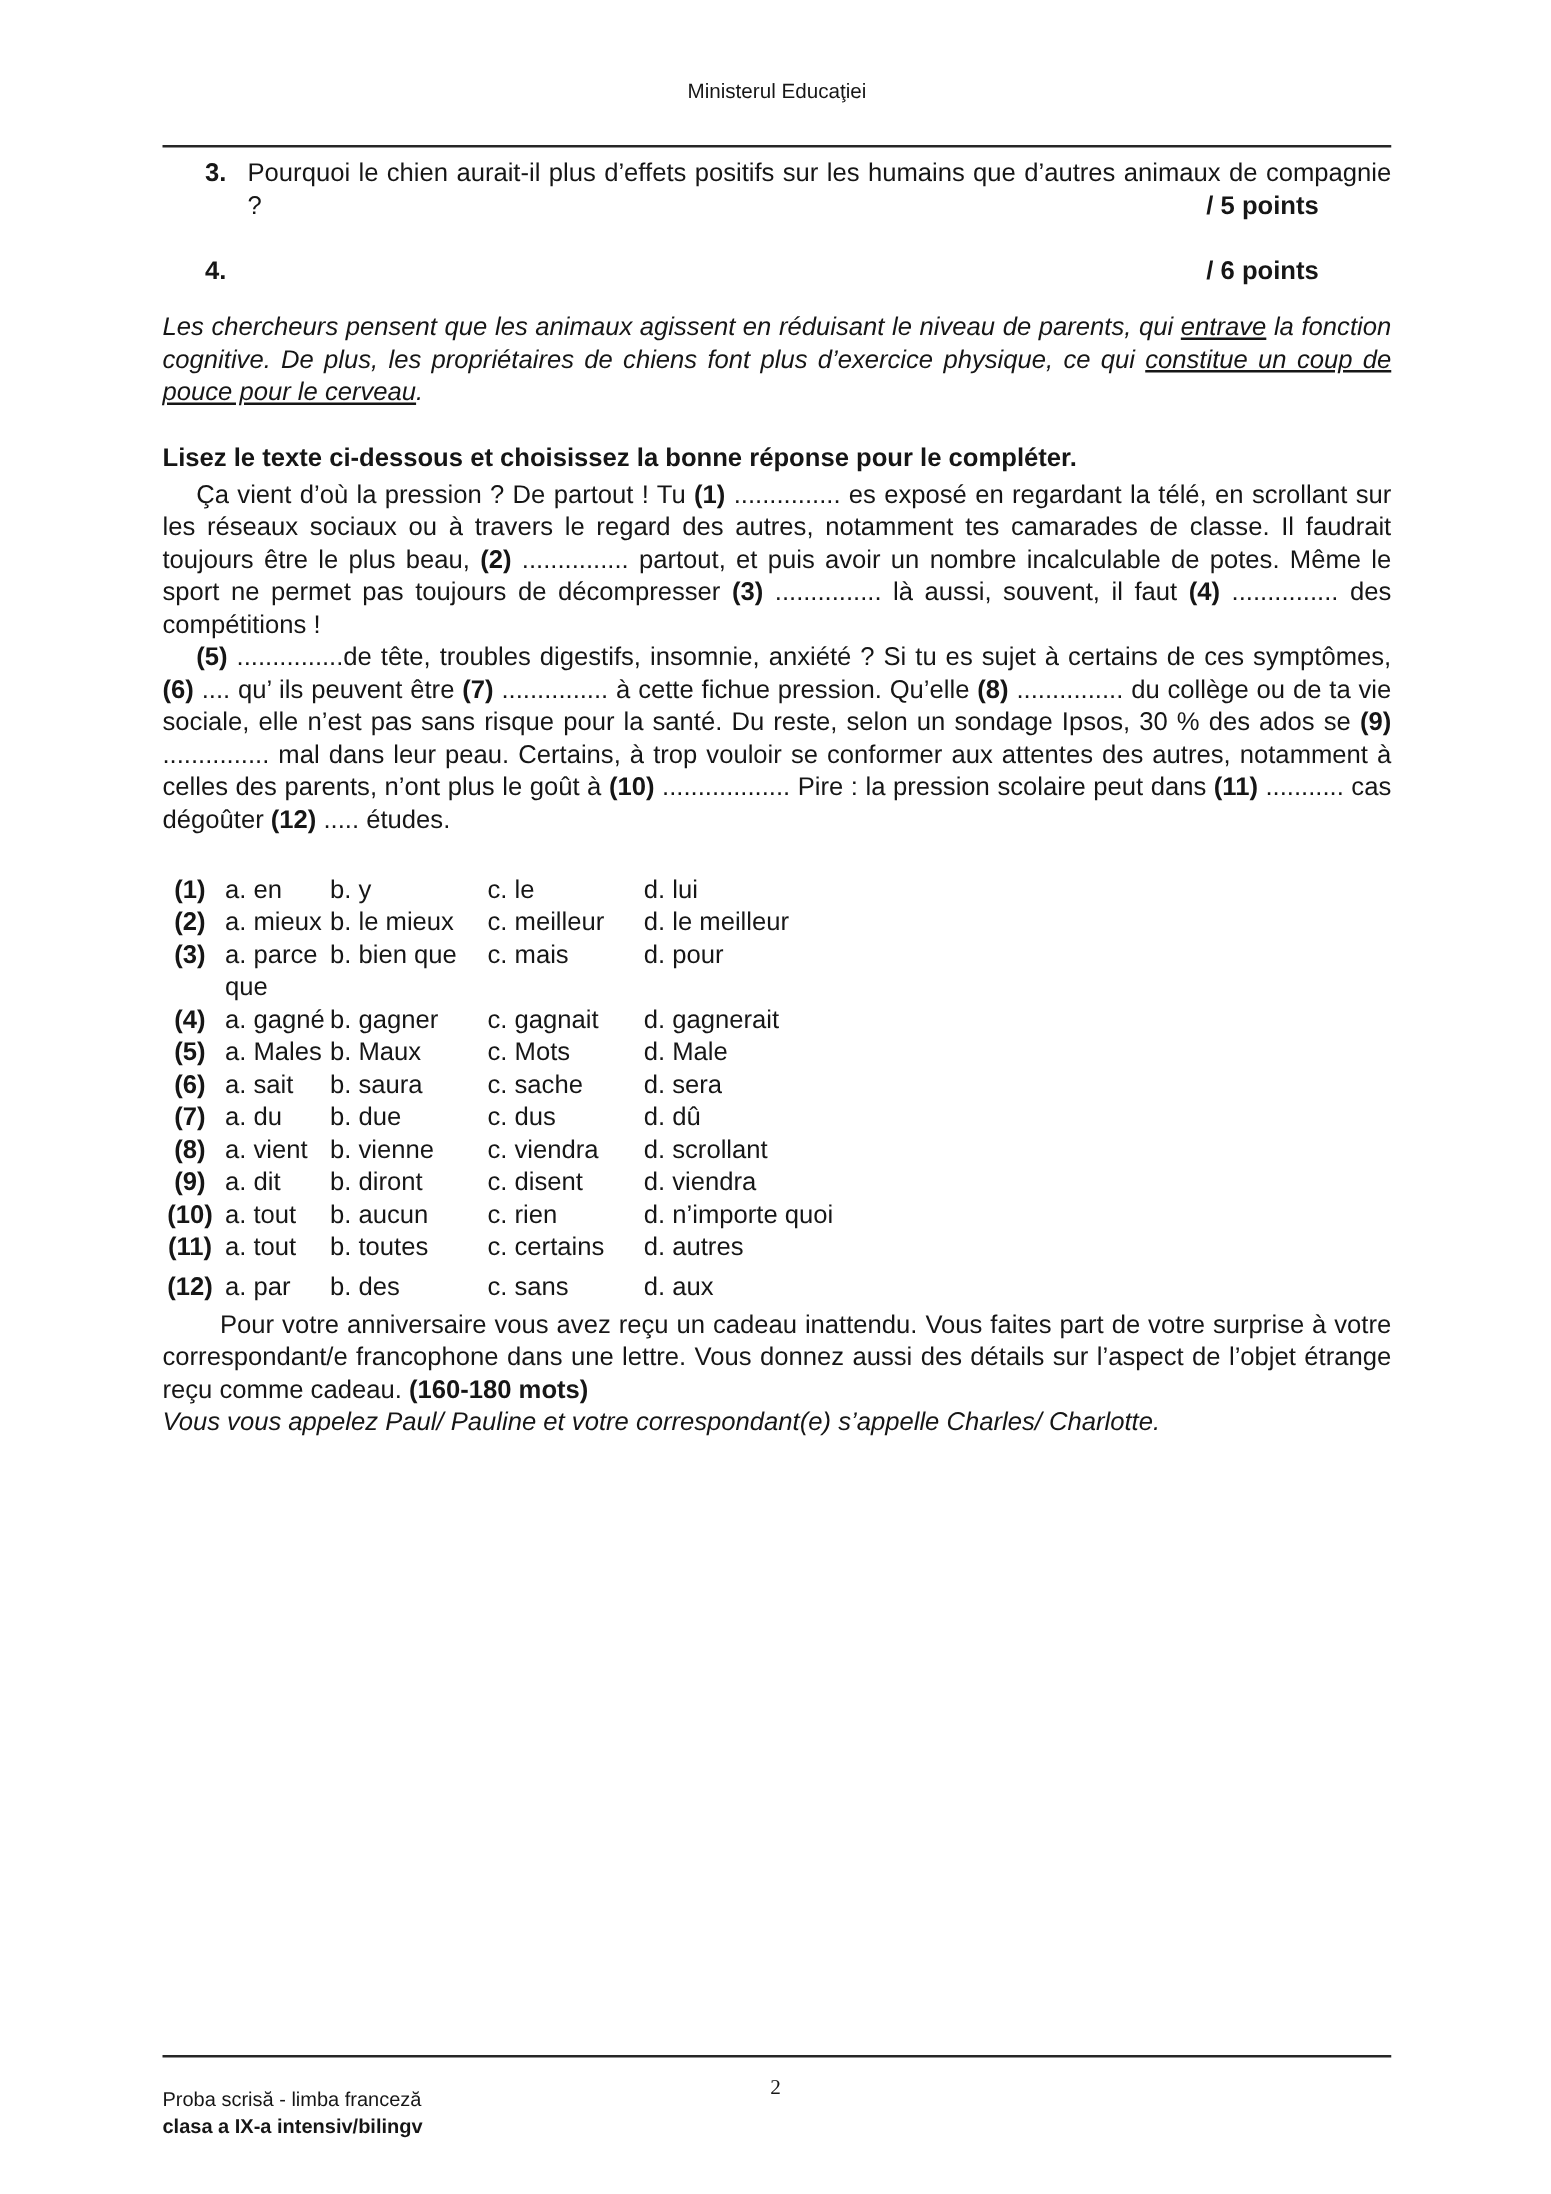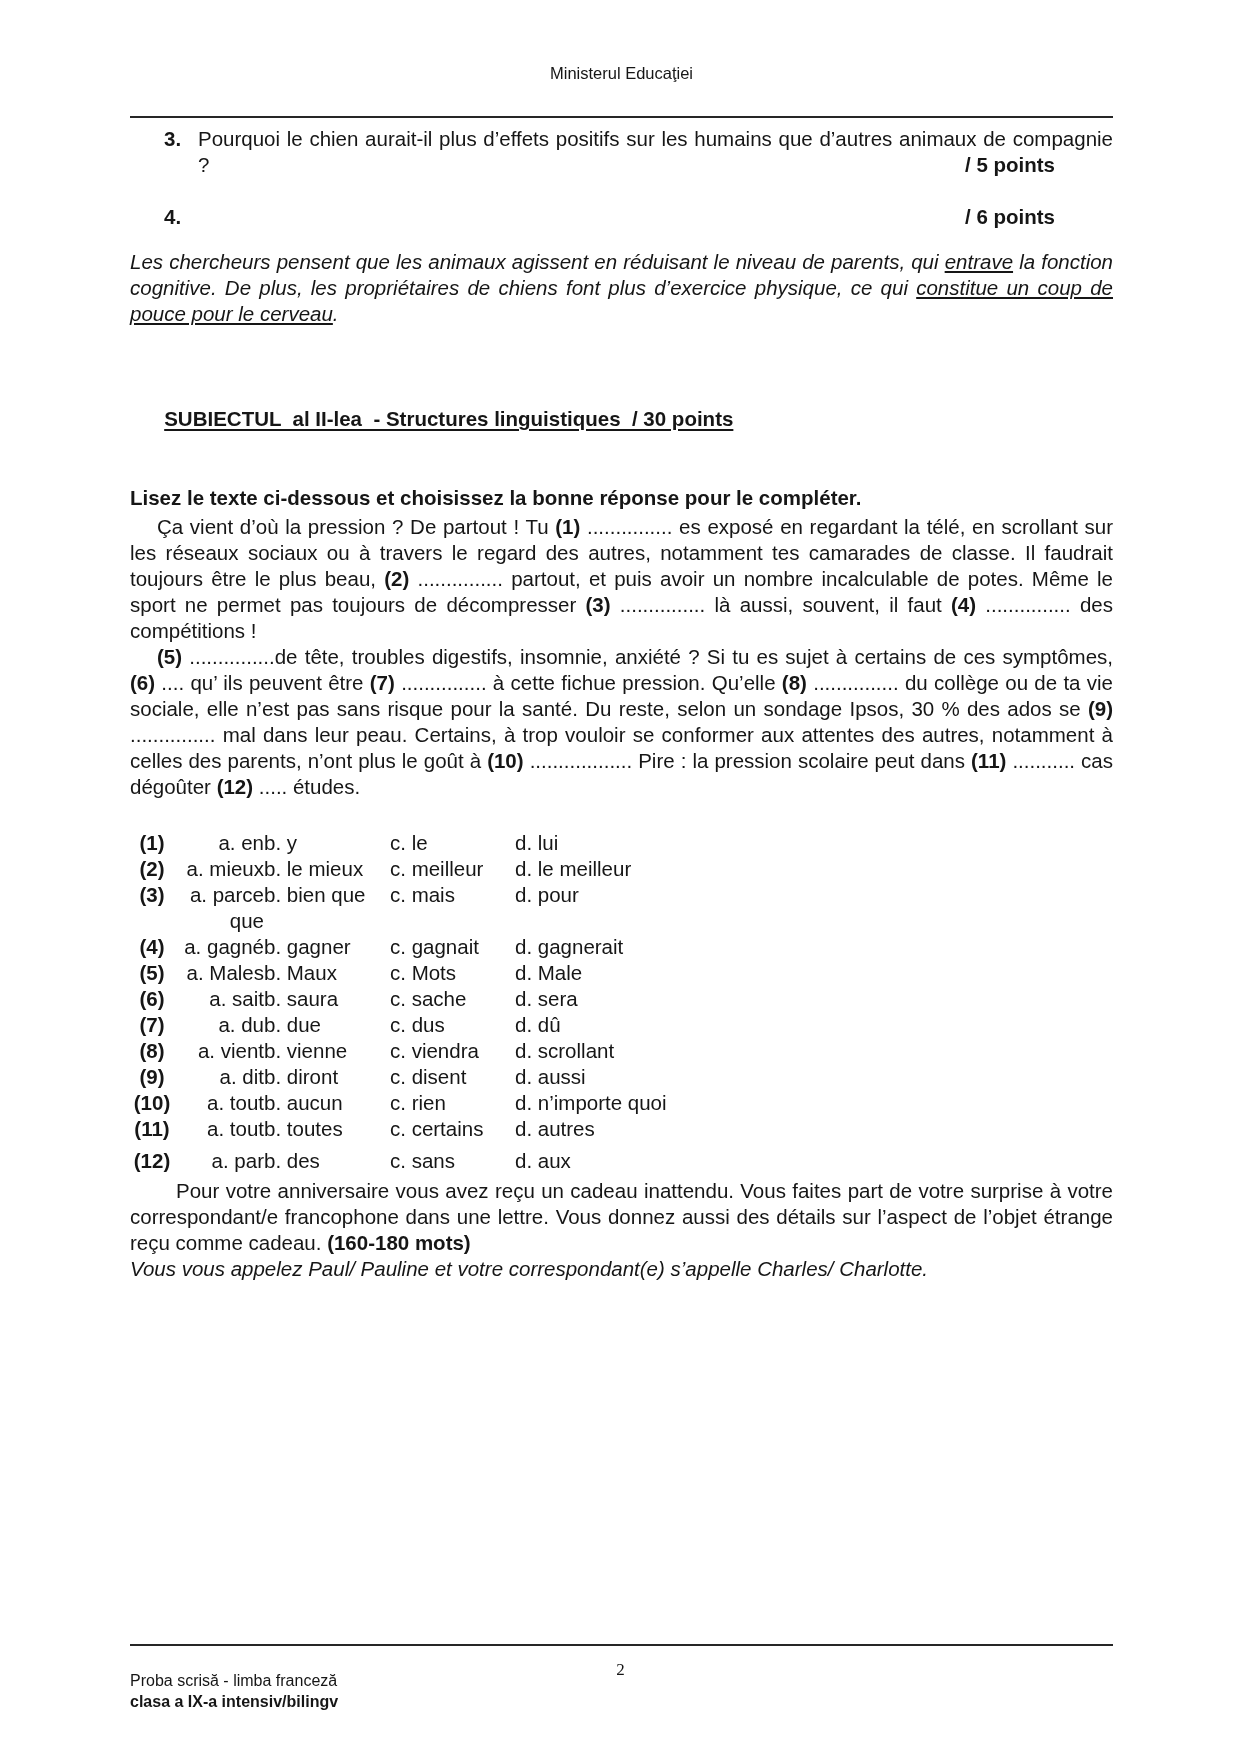--- a/index.html
+++ b/index.html
@@ -33,21 +33,21 @@
   .s3-heading { margin-top:36px; font-weight:700; white-space:pre-wrap; }
   .hl { text-decoration:underline; text-underline-offset:3px; text-decoration-thickness:2px; }
 
   .instruction { margin-top:27px; font-weight:700; }
   .cloze { margin-top:3px; }
   .cloze-p { text-align:justify; text-indent:27px; }
 
   .options { margin-top:30px; }
   .opt-row { display:grid; grid-template-columns:44px 90px 126px 125px auto; line-height:26px; }
   .opt-row .o-num { text-align:center; font-weight:700; }
-  .opt-row .o-a { padding-left:6px;text-align:right; }
+  .opt-row .o-a { padding-left:6px; }
   .opt-row-last { margin-top:6px; }
 
   .s3-para { margin-top:4px; text-align:justify; text-indent:46px; }
   .s3-note { font-style:italic; }
   .nb { margin-top:49px; font-weight:700; text-align:justify; }
 
   .footer { position:absolute; left:130px; right:128px; top:1644px; font-size:16px; line-height:21px; }
   .footer-line1 { margin-top:24px; }
   .footer-line2 { font-weight:700; }
   .page-num {
@@ -75,23 +75,20 @@
 
     <div class="q q4">
       <div class="q-num">4.</div>
       <div class="q-body">
         <span class="q-points">/ 6 points</span>
       </div>
     </div>
 
     <p class="fragment"><span class="i">Les chercheurs pensent que les animaux agissent en réduisant le niveau de parents, qui </span><span class="u i">entrave</span><span class="i"> la fonction cognitive. De plus, les propriétaires de chiens font plus d’exercice physique, ce qui </span><span class="u i">constitue un coup de pouce pour le cerveau</span><span class="i">.</span></p>
 
-    <div class="s2-heading">
-      <span class="hl">SUBIECTUL  al II-lea  - Structures linguistiques  / 30 points</span>
-    </div>
 
     <div class="instruction">Lisez le texte ci-dessous et choisissez la bonne réponse pour le compléter.</div>
 
     <div class="cloze">
       <p class="cloze-p"><span>Ça vient d’où la pression ? De partout ! Tu </span><span class="b">(1)</span><span> ............... es exposé en regardant la télé, en scrollant sur les réseaux sociaux ou à travers le regard des autres, notamment tes camarades de classe. Il faudrait toujours être le plus beau, </span><span class="b">(2)</span><span> ............... partout, et puis avoir un nombre incalculable de potes. Même le sport ne permet pas toujours de décompresser </span><span class="b">(3)</span><span> ............... là aussi, souvent, il faut </span><span class="b">(4)</span><span> ............... des compétitions !</span></p>
       <p class="cloze-p"><span class="b">(5)</span><span> ...............de tête, troubles digestifs, insomnie, anxiété ? Si tu es sujet à certains de ces symptômes, </span><span class="b">(6)</span><span> .... qu’ ils peuvent être </span><span class="b">(7)</span><span> ............... à cette fichue pression. Qu’elle </span><span class="b">(8)</span><span> ............... du collège ou de ta vie sociale, elle n’est pas sans risque pour la santé. Du reste, selon un sondage Ipsos, 30 % des ados se </span><span class="b">(9)</span><span> ............... mal dans leur peau. Certains, à trop vouloir se conformer aux attentes des autres, notamment à celles des parents, n’ont plus le goût à </span><span class="b">(10)</span><span> .................. Pire : la pression scolaire peut dans </span><span class="b">(11)</span><span> ........... cas dégoûter </span><span class="b">(12)</span><span> ..... études.</span></p>
     </div>
 
     <div class="options">
       <div class="opt-row">
@@ -148,21 +145,21 @@
         <span class="o-a">a. vient</span>
         <span class="o-b">b. vienne</span>
         <span class="o-c">c. viendra</span>
         <span class="o-d">d. scrollant</span>
       </div>
       <div class="opt-row">
         <span class="o-num">(9)</span>
         <span class="o-a">a. dit</span>
         <span class="o-b">b. diront</span>
         <span class="o-c">c. disent</span>
-        <span class="o-d">d. aussi</span>
+        <span class="o-d">d. viendra</span>
       </div>
       <div class="opt-row">
         <span class="o-num">(10)</span>
         <span class="o-a">a. tout</span>
         <span class="o-b">b. aucun</span>
         <span class="o-c">c. rien</span>
         <span class="o-d">d. n’importe quoi</span>
       </div>
       <div class="opt-row">
         <span class="o-num">(11)</span>

